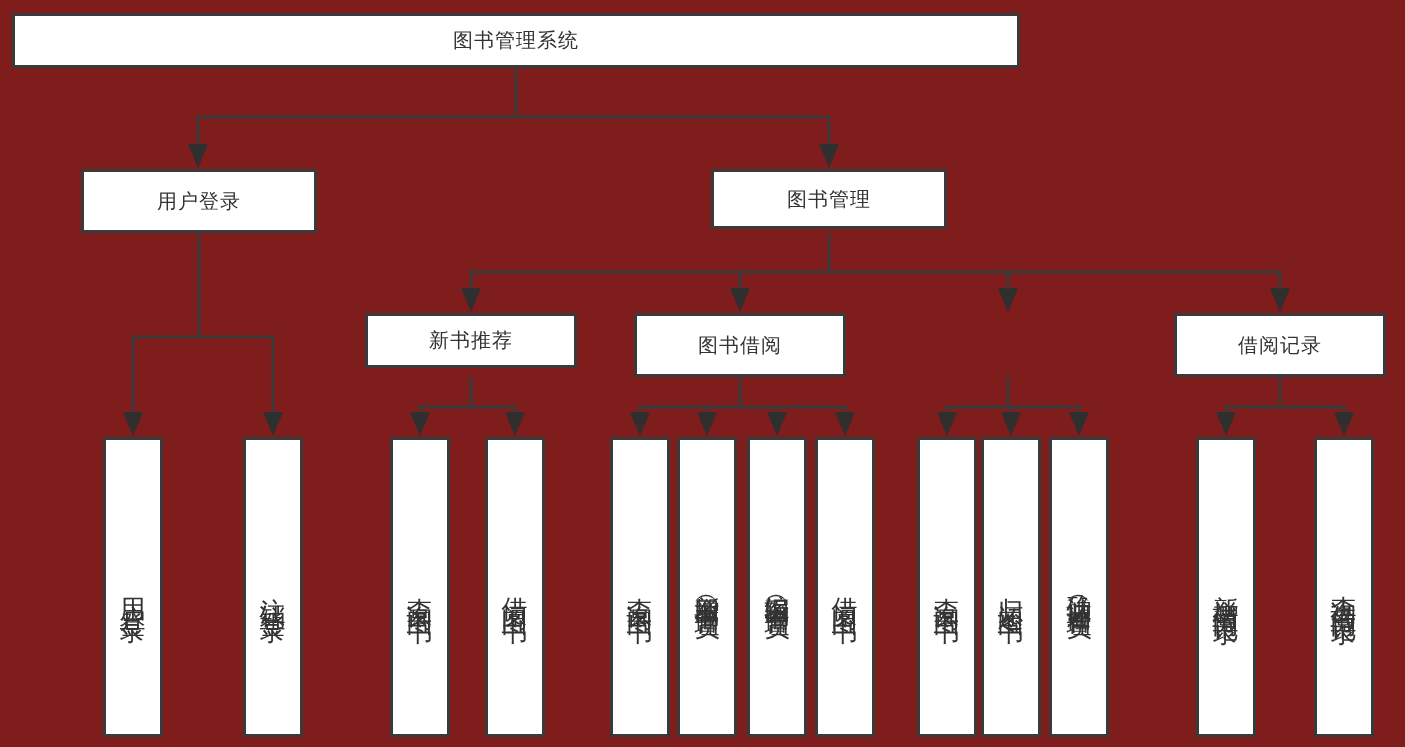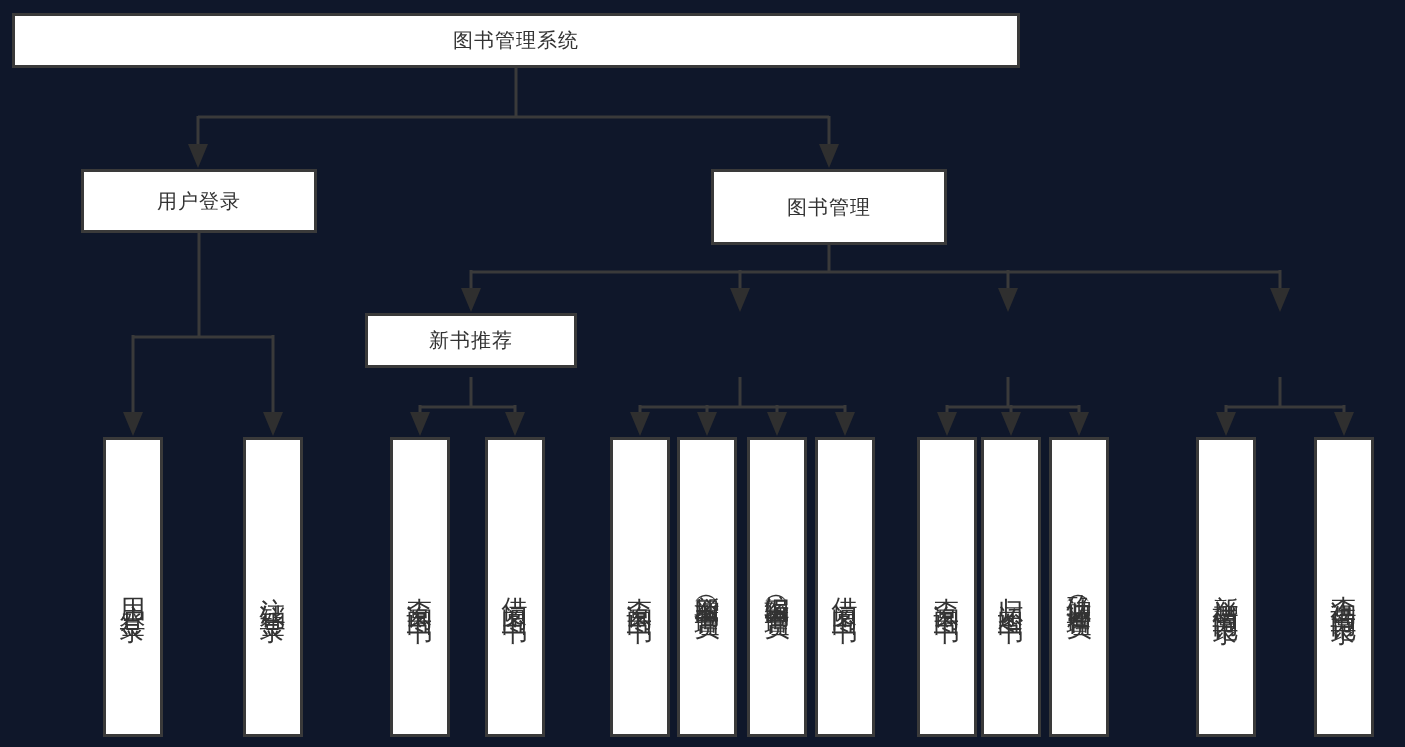--- a/index.html
+++ b/index.html
@@ -1,17 +1,17 @@
 <!DOCTYPE html>
 <html><head>
 <meta charset="utf-8">
 <style>
   html,body{margin:0;padding:0;background:#fff;}
   #canvas{
-    position:relative;width:1405px;height:747px;background:#0f172a;
+    position:relative;width:1405px;height:747px;background:#7f1d1d;
     font-family:"Liberation Sans","DejaVu Sans",sans-serif;overflow:hidden;
   }
   .box{
     position:absolute;box-sizing:border-box;background:#ffffff;
     border:3px solid #3a3a3a;display:flex;align-items:center;justify-content:center;
     color:#333333;
   }
   .hlabel{font-size:20px;letter-spacing:1px;color:#333;}
   .vlabel{
     writing-mode:vertical-rl;text-orientation:mixed;line-height:1;
@@ -105,26 +105,32 @@
     </g>
   </svg>
 
   <div class="box" style="left:12px;top:13px;width:1008px;height:55px;">
     <span class="hlabel">图书管理系统</span>
   </div>
 
   <div class="box" style="left:81px;top:169px;width:236px;height:64px;">
     <span class="hlabel">用户登录</span>
   </div>
-  <div class="box" style="left:711px;top:169px;width:236px;height:76px;">
+  <div class="box" style="left:711px;top:169px;width:236px;height:60px;">
     <span class="hlabel">图书管理</span>
   </div>
 
   <div class="box" style="left:365px;top:313px;width:212px;height:55px;">
     <span class="hlabel">新书推荐</span>
+  </div>
+  <div class="box" style="left:634px;top:313px;width:212px;height:64px;">
+    <span class="hlabel">图书借阅</span>
+  </div>
+  <div class="box" style="left:1174px;top:313px;width:212px;height:64px;">
+    <span class="hlabel">借阅记录</span>
   </div>
 
   <div class="box" style="left:103px;top:437px;width:60px;height:300px;">
     <span class="vlabel v-short">用户登录</span>
   </div>
   <div class="box" style="left:243px;top:437px;width:60px;height:300px;">
     <span class="vlabel v-short">注销登录</span>
   </div>
 
   <div class="box" style="left:390px;top:437px;width:60px;height:300px;">

